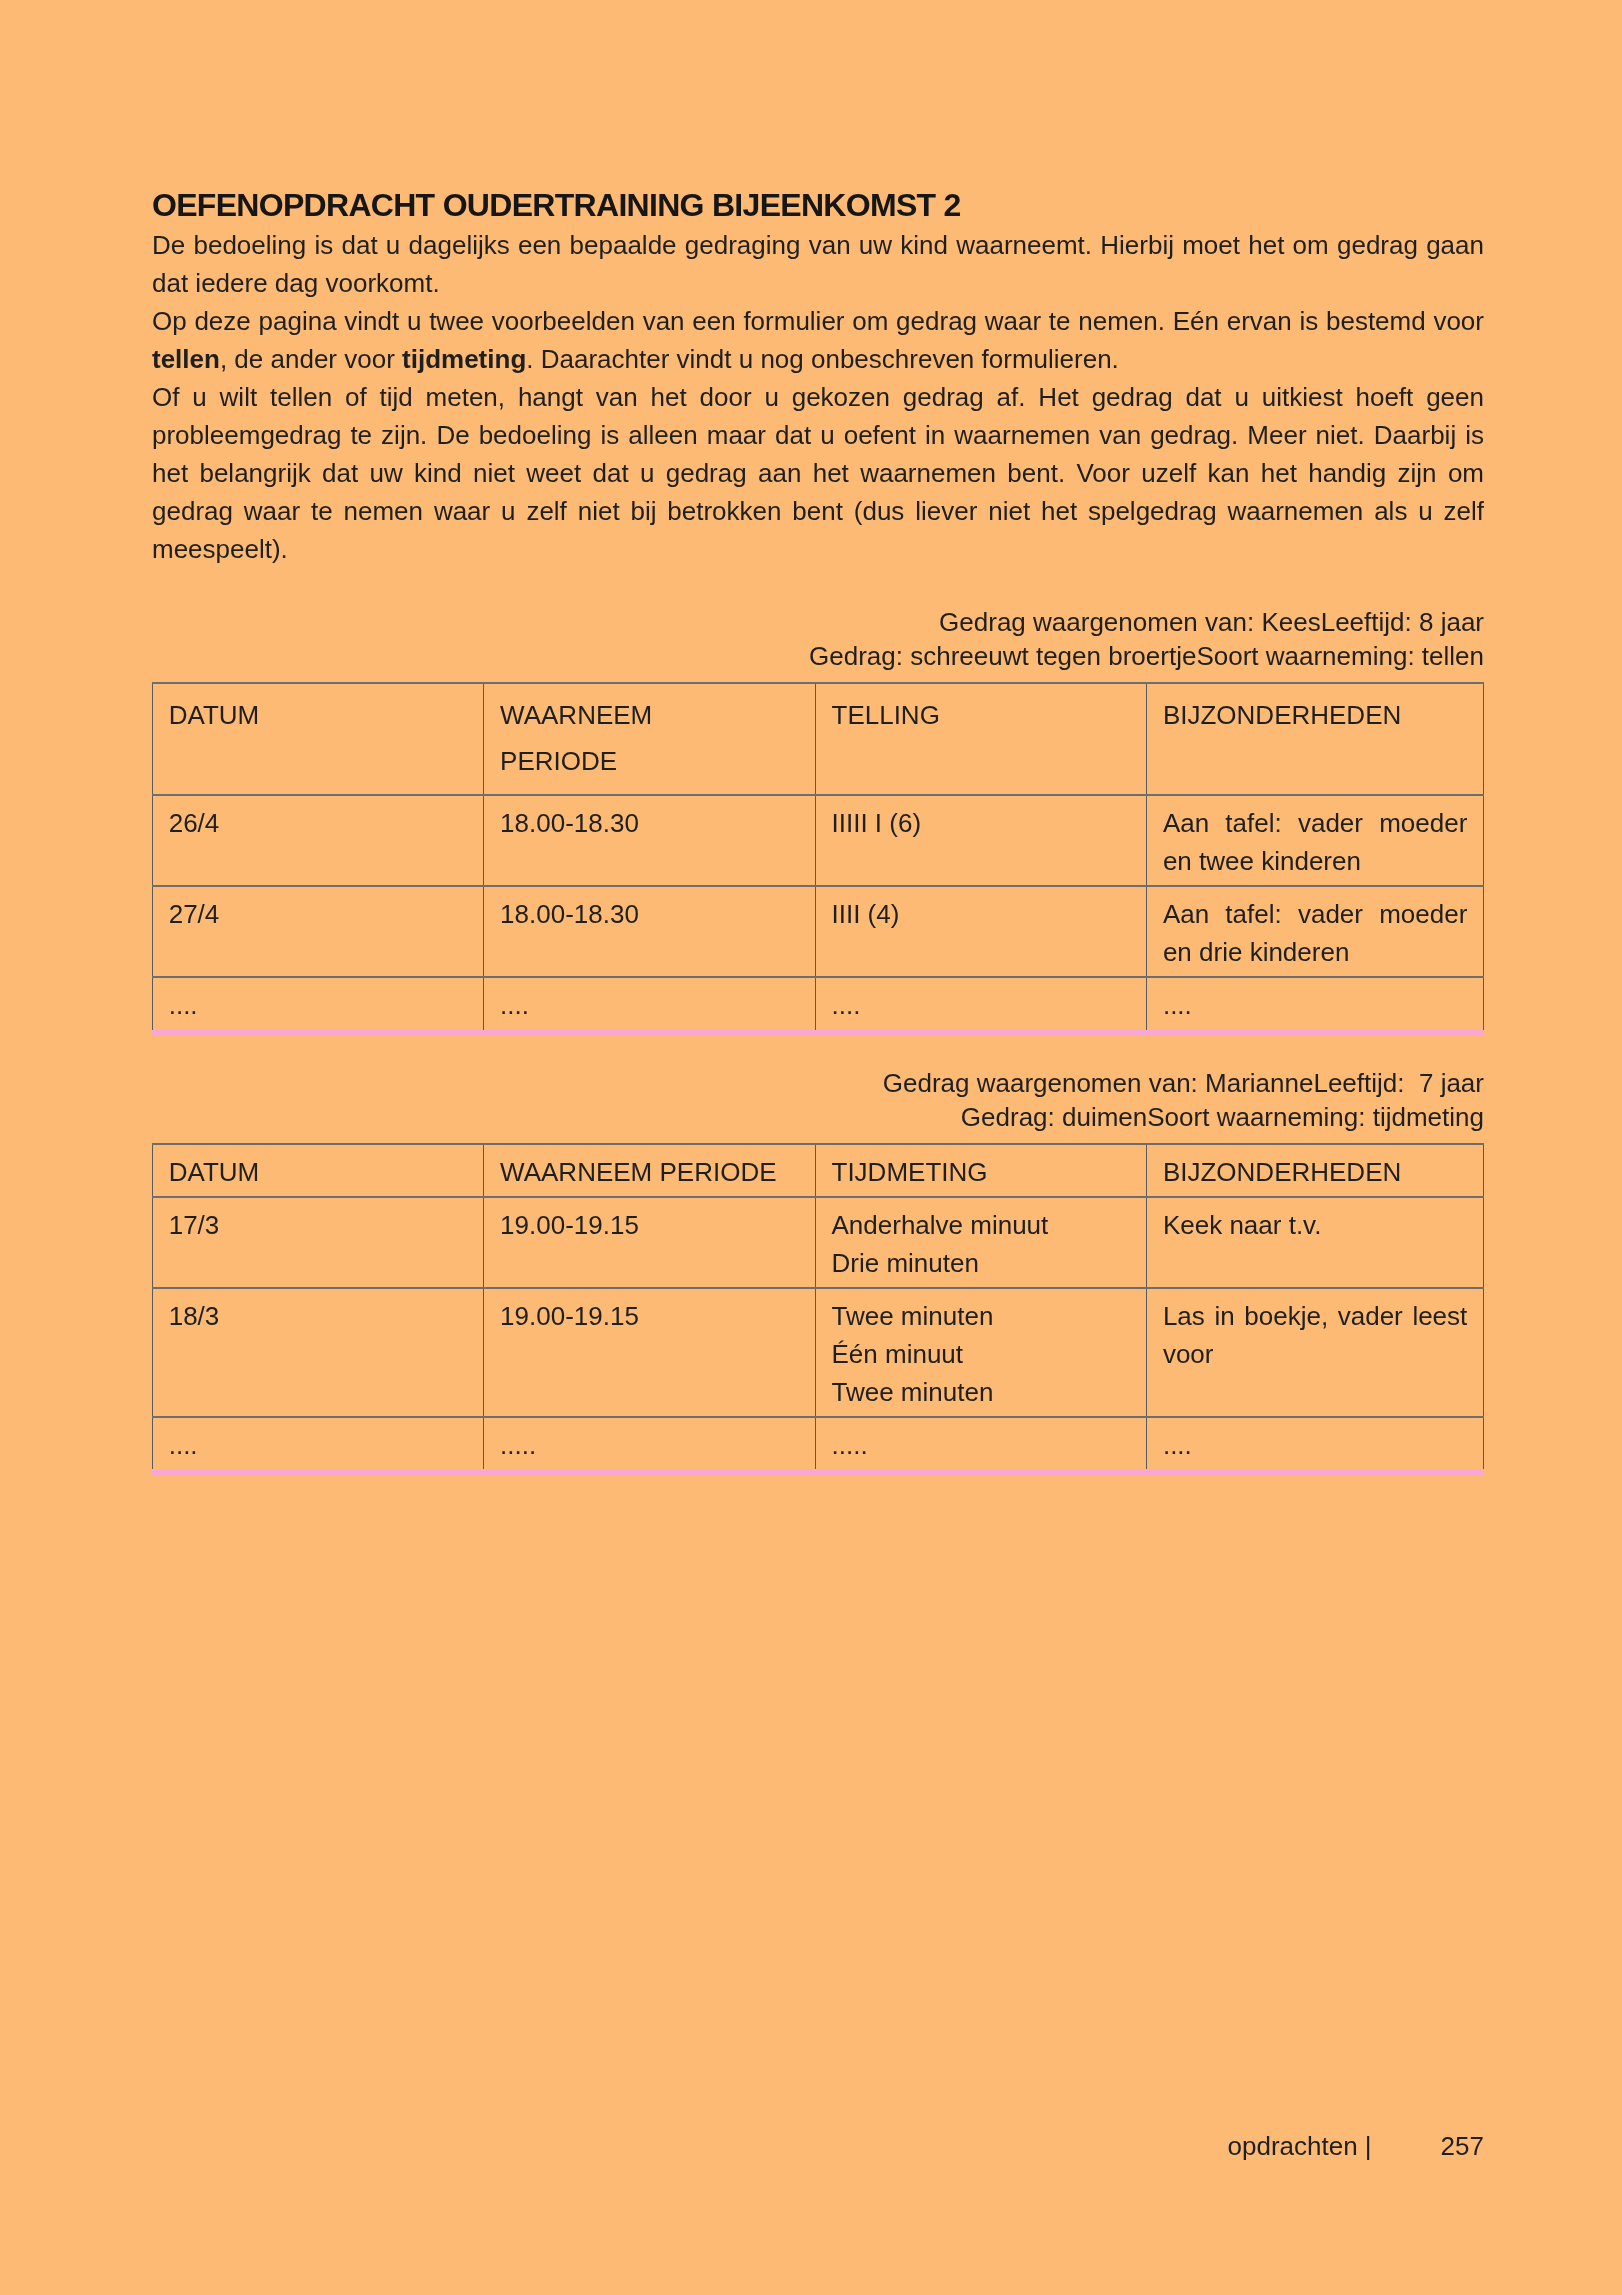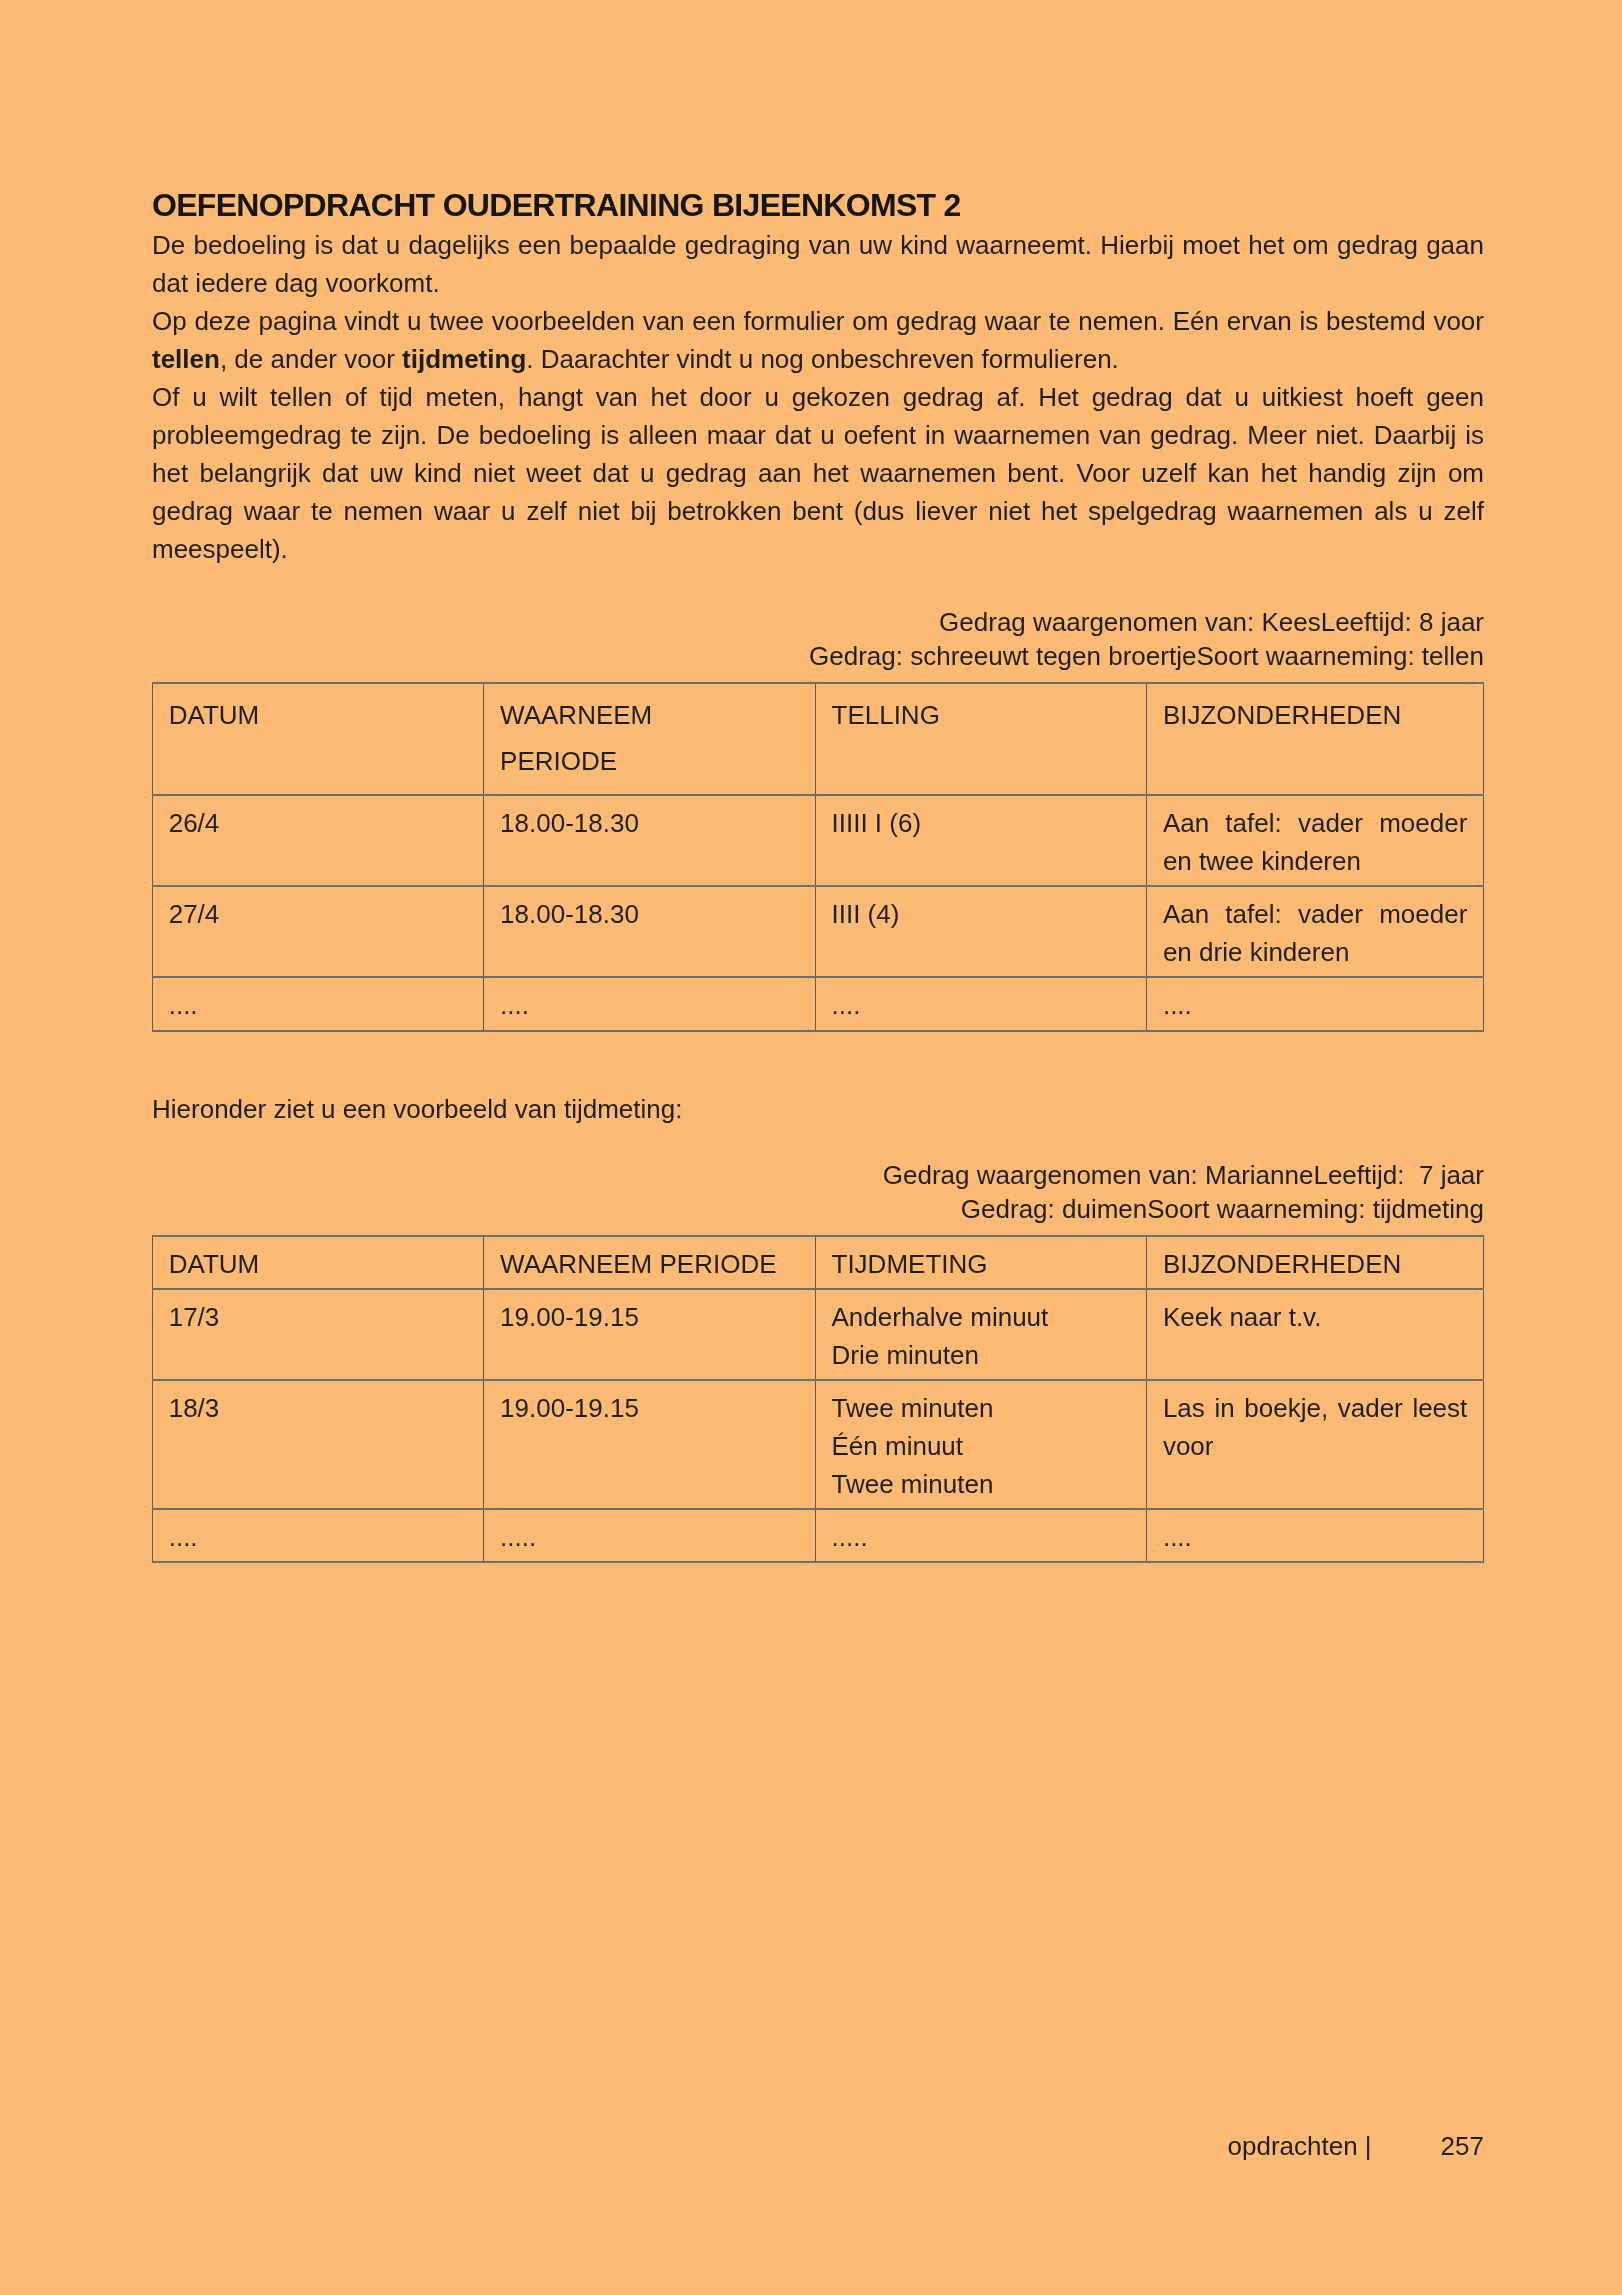--- a/index.html
+++ b/index.html
@@ -60,21 +60,21 @@
   table.obs td{
     vertical-align:top;
     padding:7.9px 15.7px 5.2px 15.7px;
     border-left:1.3px solid #5a5a5a;
     border-right:1.3px solid #5a5a5a;
     border-top:2px solid #6e6e6e;
     border-bottom:2px solid #6e6e6e;
     white-space:pre-line;
     overflow:hidden;
   }
-  table.obs{border-bottom:2px solid #f9a8d4;}
+  table.obs{border-bottom:6px solid #f9a8d4;}
   table.obs tr.hdr1 td{height:97px;line-height:46px;}
   table.obs tr.hdr2 td{height:37px;}
   table.obs tr.r2l td{height:71px;}
   table.obs tr.r3l td{height:113px;}
   table.obs tr.dots td{height:38px;}
   table.obs td.just{text-align:justify;white-space:normal;}
   col.c{width:24.9%;}
   col.c4{width:25.3%;}
   .footer-source{
     position:absolute;
@@ -147,21 +147,20 @@
         </tr>
         <tr class="dots">
           <td>....</td>
           <td>....</td>
           <td>....</td>
           <td>....</td>
         </tr>
       </tbody>
     </table>
 
-    <p class="intro mt-intro2">Hieronder ziet u een voorbeeld van tijdmeting:</p>
 
     <div class="meta mt-meta2">
       <div class="meta-row">
         <span>Gedrag waargenomen van: Marianne</span>
         <span>Leeftijd:  7 jaar</span>
       </div>
       <div class="meta-row">
         <span>Gedrag: duimen</span>
         <span>Soort waarneming: tijdmeting</span>
       </div>

